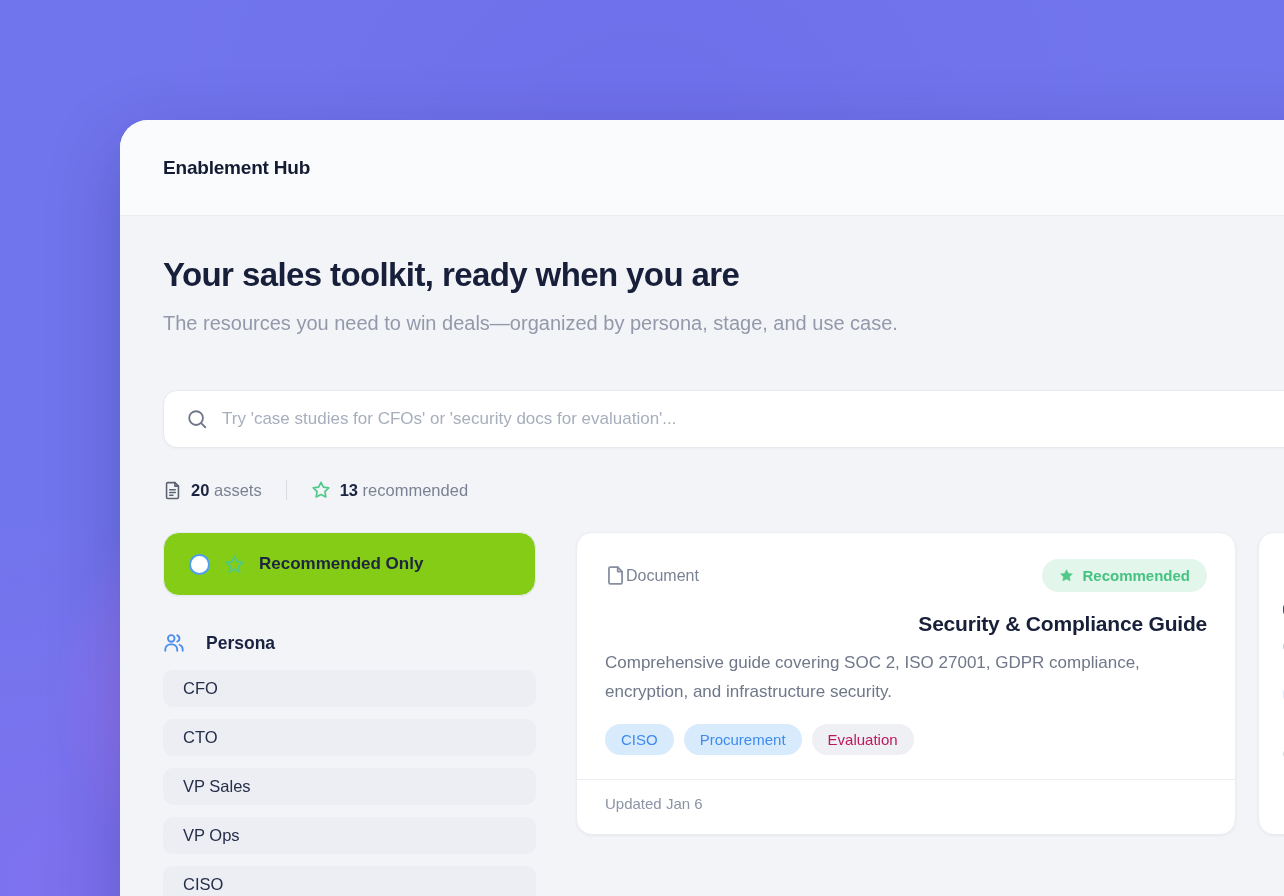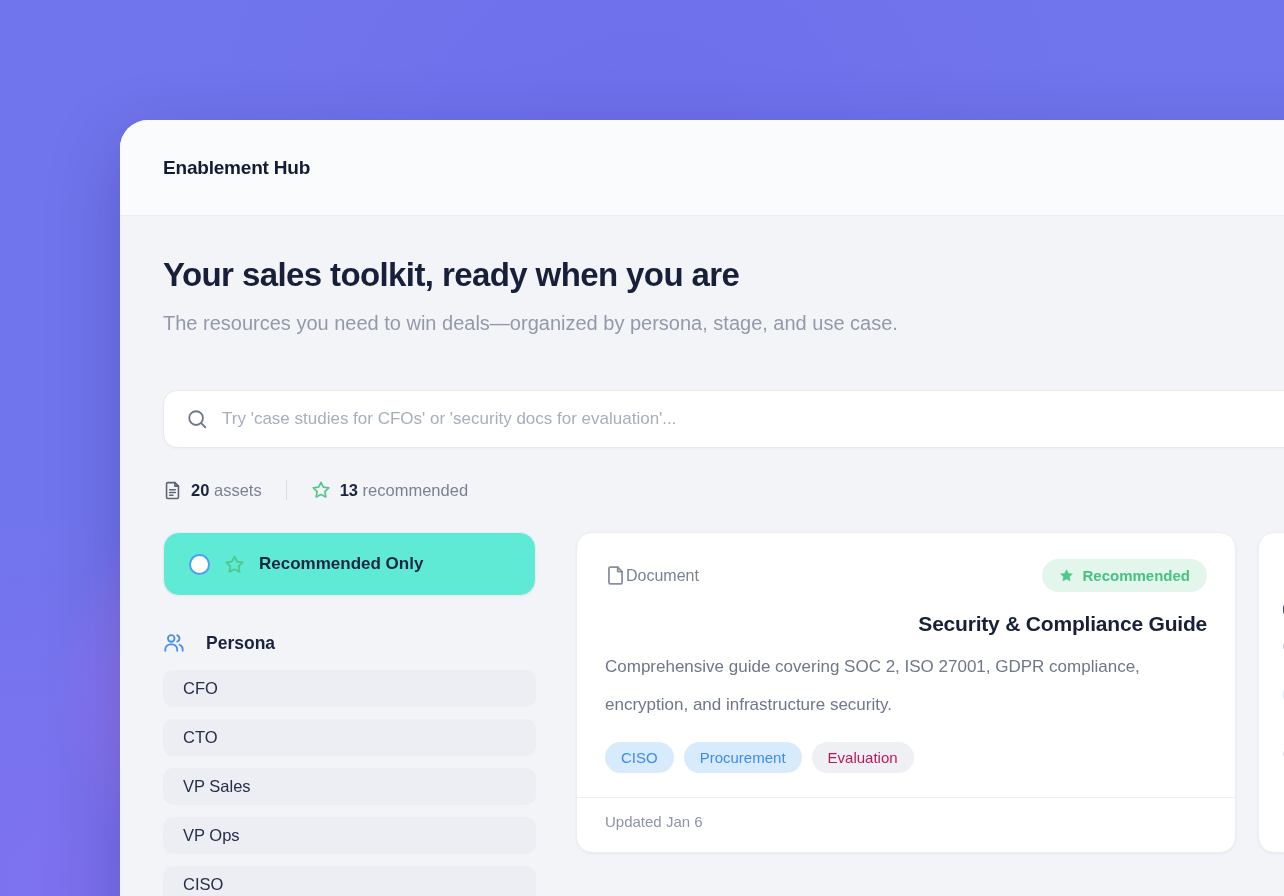--- a/index.html
+++ b/index.html
@@ -61,21 +61,21 @@
   .stat { display:flex; align-items:center; gap:9px; font-size:16.5px; color:#7b8294; }
   .stat b { color:#1a2340; font-weight:700; }
   .stat-divider { width:1px; height:20px; background:#d9dce3; }
 
   
   .main { margin-top:32px; display:flex; gap:40px; align-items:flex-start; }
 
   
   .sidebar { width:373px; flex-shrink:0; }
   .toggle-card {
-    height:64px; background:#5eead4; border:1px solid #e9ebf1; border-radius:16px;
+    height:64px; background:#84cc16; border:1px solid #e9ebf1; border-radius:16px;
     display:flex; align-items:center; gap:14px; padding-left:25px;
     box-shadow:0 1px 2px rgba(16,24,40,.03); cursor:pointer;
   }
   .radio-circle { width:21px; height:21px; border:2px solid #4e9ff2; border-radius:50%; background:#fff; }
   .toggle-label { font-size:17px; font-weight:600; color:#1d2540; }
 
   .section-header { display:flex; align-items:center; gap:21px; }
   .section-label { font-size:17.5px; font-weight:700; color:#1a2340; }
   .persona-section { margin-top:36px; }
   .chips { margin-top:16px; display:flex; flex-wrap:wrap; gap:12px 10px;flex-direction:column; }
@@ -95,21 +95,21 @@
     padding:26px 28px 0; cursor:pointer;
   }
   .card-top { display:flex; align-items:center; justify-content:space-between; }
   .card-type { display:flex; align-items:center; font-size:16px; color:#7a8294; }
   .badge {
     display:flex; align-items:center; gap:8px;
     background:#e3f6eb; color:#46c282; font-size:15px; font-weight:600;
     border-radius:999px; padding:8px 17px;
   }
   .card-title { margin-top:20px; font-size:21px; font-weight:700; color:#172038; letter-spacing:-.2px;text-align:right; }
-  .card-desc { margin-top:12px; font-size:17px; line-height:38px; color:#6f7789; max-width:580px; }
+  .card-desc { margin-top:12px; font-size:17px; line-height:29px; color:#6f7789; max-width:580px; }
   .tags { margin-top:18px; display:flex; gap:10px; }
   .tag { font-size:15px; border-radius:999px; padding:7px 16px; }
   .tag.blue { background:#d8ebfc; color:#3e8bef; }
   .tag.gray { background:#eef0f3; color:#be185d; }
   .card-divider { margin:24px -28px 0; border-top:1px solid #eceef2; }
   .card-footer { padding:15px 0 22px; font-size:15px; color:#8c93a4; }
 
   
   .card-partial { padding:24px; }
   .p-icon { color:#8a90a0; }

